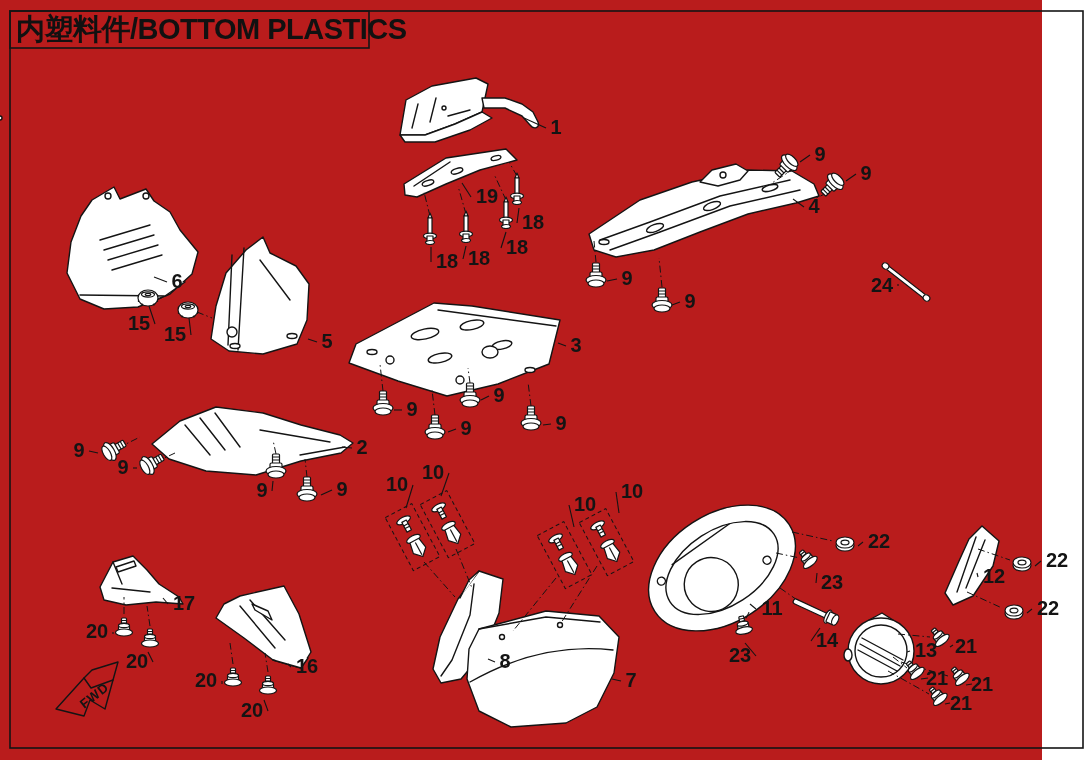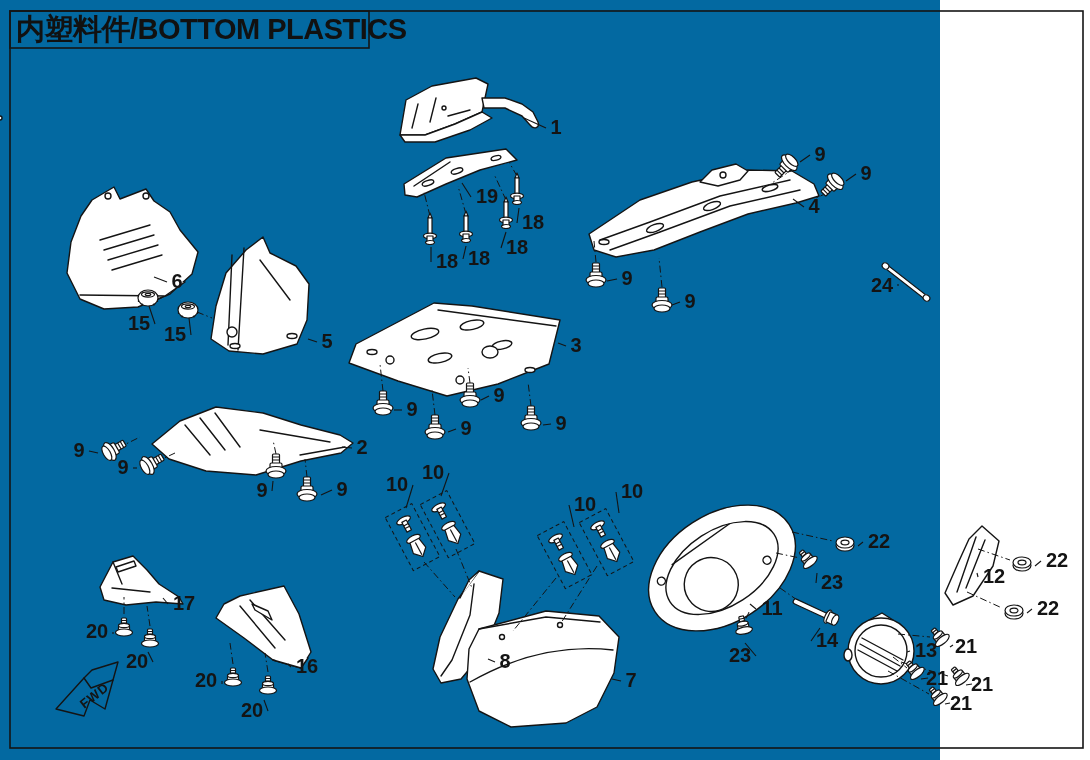--- a/index.html
+++ b/index.html
@@ -1,16 +1,16 @@
 <!DOCTYPE html>
 <html><head>
 <meta charset="utf-8">
 <style>
   html,body{margin:0;padding:0;background:#fff;}
-  .page{width:940px;height:760px;position:relative;background:#0369a1;
+  .page{width:1042px;height:760px;position:relative;background:#b91c1c;
         font-family:"Liberation Sans",sans-serif;}
   svg{display:block;}
   
   svg .ln, svg .part path, svg .part rect, svg .part ellipse, svg .part circle, svg .part line{
     fill:#ffffff; stroke:#141414; stroke-width:1.4; stroke-linejoin:round; stroke-linecap:round;
   }
   svg .part line, svg .ln{fill:none;}
   svg .detail{fill:none;stroke:#141414;stroke-width:1.1;}
   svg .solid{fill:#141414;stroke:none;}
   .guide{stroke:#141414;stroke-width:1;fill:none;stroke-dasharray:7 3 1.5 3;}

